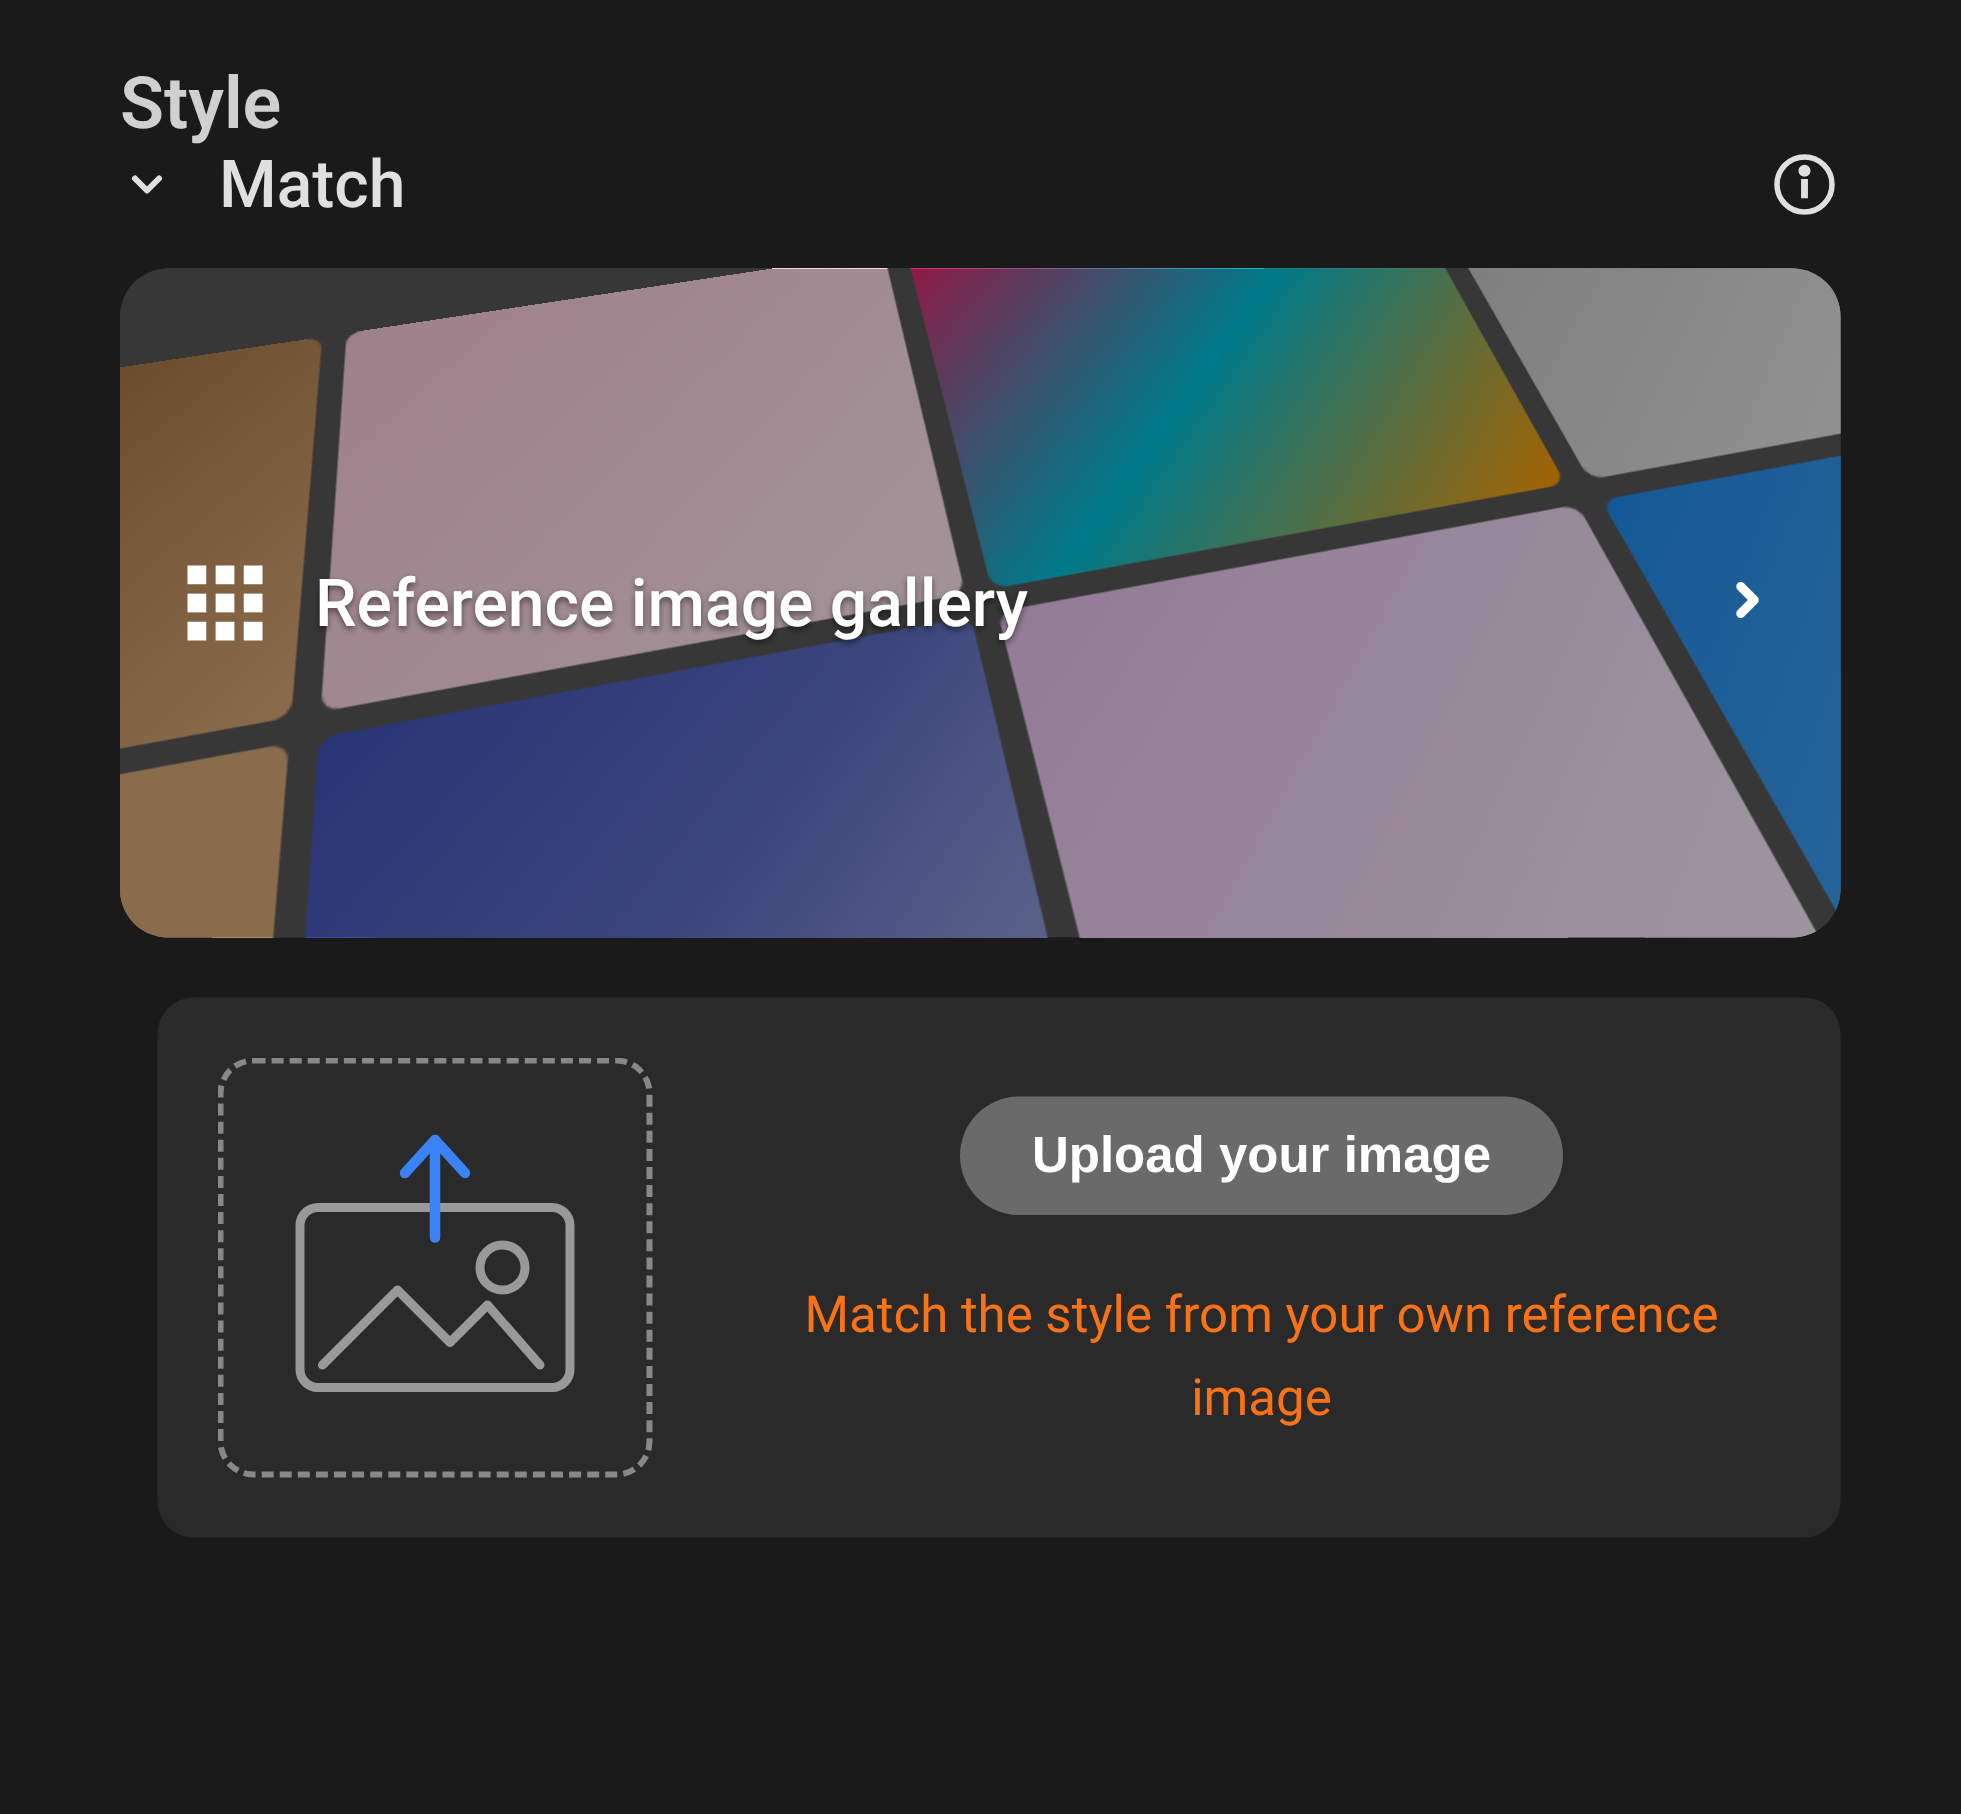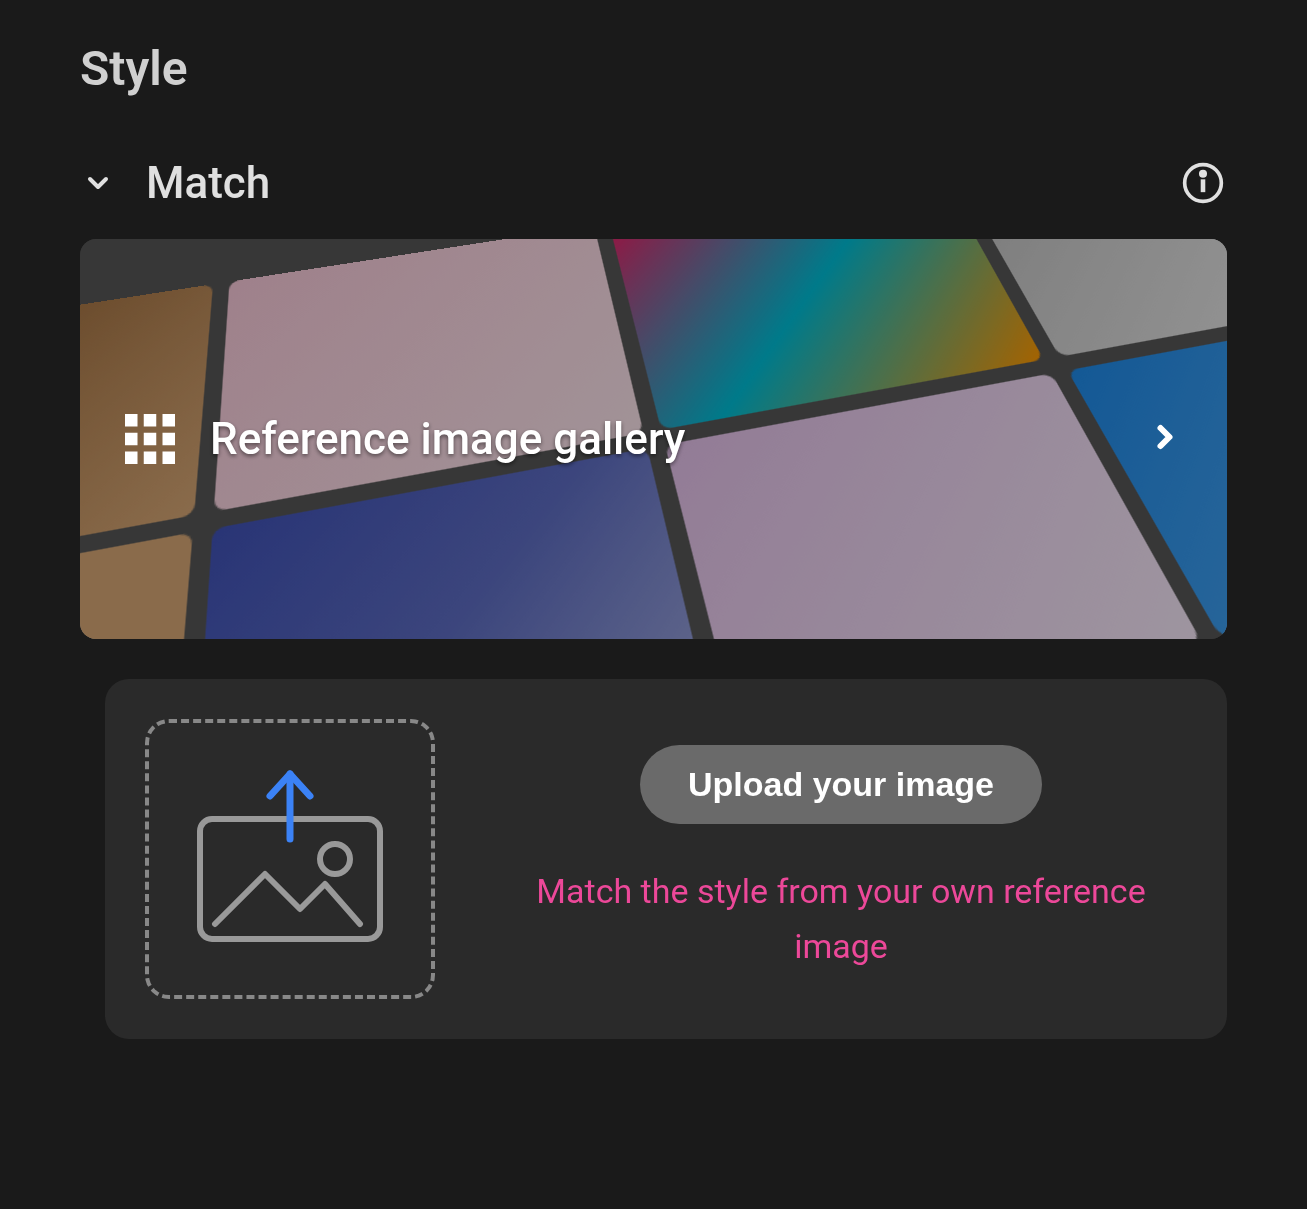--- a/index.html
+++ b/index.html
@@ -12,21 +12,20 @@
       font-family: -apple-system, BlinkMacSystemFont, 'Segoe UI', Roboto, sans-serif;
       color: #e0e0e0;
       width: 1307px;
       height: 1209px;
       padding: 40px 80px;
     }
     .section-title {
       font-size: 48px;
       font-weight: 600;
       color: #d0d0d0;
-      margin-bottom: 60px;
     }
     .match-header {
       display: flex;
       align-items: center;
       justify-content: space-between;
       margin-bottom: 30px;
     }
     .match-header-left {
       display: flex;
       align-items: center;
@@ -49,22 +48,22 @@
       width: 48px;
       height: 48px;
       cursor: pointer;
       display: flex;
       align-items: center;
       justify-content: center;
     }
     .gallery-card {
       position: relative;
       width: 100%;
-      height: 400px;
-      border-radius: 16px;
+      height: 446px;
+      border-radius: 32px;
       overflow: hidden;
       cursor: pointer;
       margin-bottom: 40px;
       background: #555;
     }
     .gallery-bg {
       position: absolute;
       inset: 0;
       display: grid;
       grid-template-columns: repeat(4, 1fr);
@@ -142,21 +141,21 @@
       color: #fff;
       font-size: 34px;
       font-weight: 600;
       border: none;
       border-radius: 40px;
       padding: 20px 48px;
       cursor: pointer;
     }
     .upload-desc {
       font-size: 34px;
-      color: #ec4899;
+      color: #f97316;
       text-align: center;
       line-height: 1.6;
       font-weight: 400;
     }
   </style>
 </head>
 <body>
 
 <div>
   <h1 class="section-title">Style</h1>

